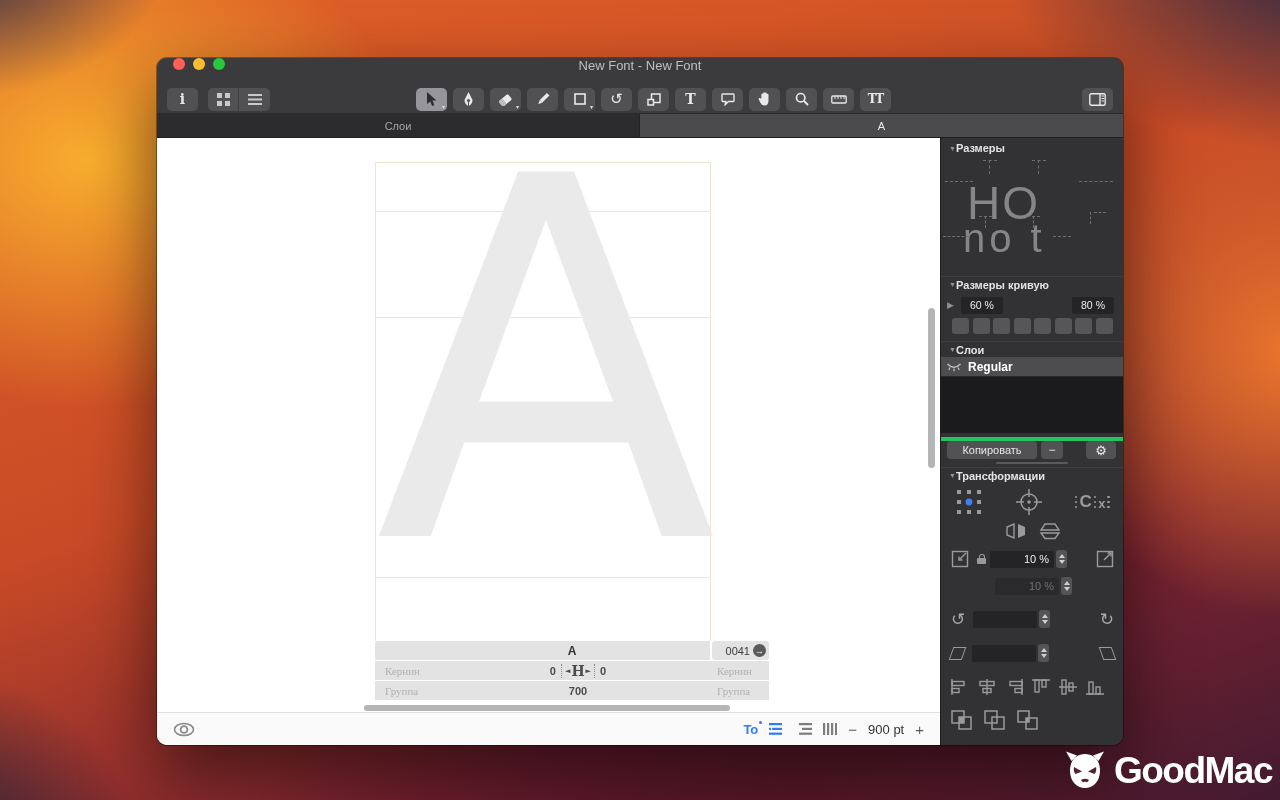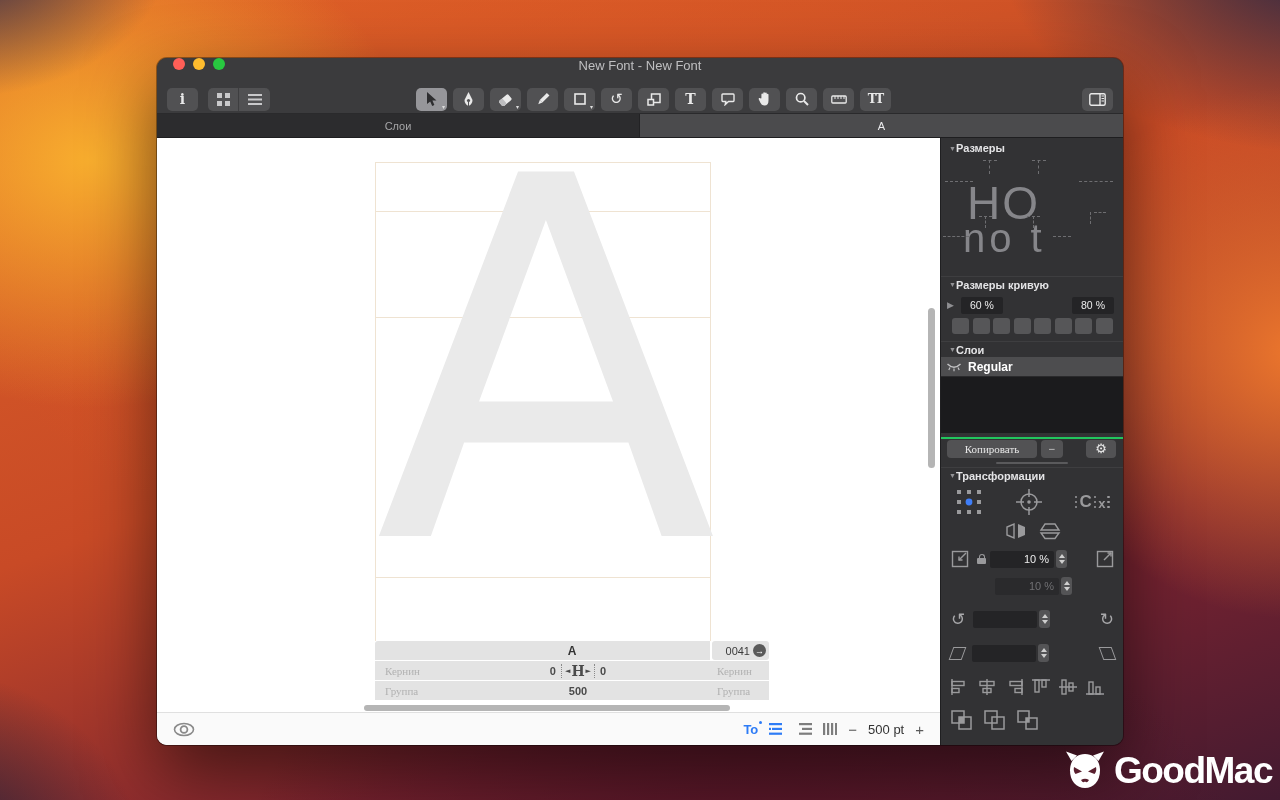--- a/index.html
+++ b/index.html
@@ -104,21 +104,21 @@
   .inp{ background:#242426; border-radius:2px; height:17px; color:#ececec; display:flex; align-items:center; justify-content:center; }
   .fit-inp{ width:42px; font-size:10.5px; }
   .fit-inp.min{ margin-left:7px; } .fit-inp.max{ margin-left:auto; margin-right:10px; }
   .fit-squares{ position:absolute; left:11px; top:180px; display:flex; gap:3.5px; }
   .fsq{ width:17px; height:16px; background:#565658; border-radius:3px; }
 
   .layer-row{ position:absolute; left:0; top:219px; width:183px; height:19px; background:#4d4d4f; display:flex; align-items:center; gap:6px; padding-left:5px; }
   .layer-name{ font-weight:bold; font-size:12px; color:#fff; }
   .layer-empty{ position:absolute; left:0; top:238px; width:183px; height:57px; background:#1b1b1d; border-top:1px solid #2a2a2c; }
 
-  .copy-row{ position:absolute; left:0; top:299px; width:183px; height:21px; display:flex; align-items:flex-end; border-top:2px solid #22c55e; padding-top:1px;font-family:Liberation Serif, serif; }
+  .copy-row{ position:absolute; left:0; top:299px; width:183px; height:21px; display:flex; align-items:center; border-top:4px solid #22c55e; padding-top:1px; }
   .s-btn{ background:#525254; border-radius:4px; height:18px; color:#e6e6e6; display:flex; align-items:center; justify-content:center; }
   .copy-btn{ width:90px; margin-left:6px; font-size:11px; }
   .minus-btn{ width:22px; margin-left:4px; font-size:12px; }
   .gear-btn{ width:30px; margin-left:auto; margin-right:8px; font-size:13px; }
   .handle-line{ position:absolute; left:55px; top:324px; width:72px; border-top:2px solid #5a5a5c; border-radius:1px; }
 
   .t-row{ position:absolute; left:0; width:183px; display:flex; align-items:center; }
   .row-icons1{ top:348px; height:32px; justify-content:space-between; padding:0 14px; }
   .cx-ico{ display:flex; align-items:center; gap:2px; color:#9a9a9c; }
   .dotcol{ display:flex; flex-direction:column; gap:2.5px; }
@@ -322,21 +322,21 @@
                 <span class="hg">H</span>
                 <span class="arr">►</span>
               </span>
               <span>0</span>
             </span>
             <span class="ib-label ib-right">Кернин</span>
           </div>
           <div class="ib-row ib-row2">
             <span class="ib-label ib-left">Группа</span>
             <span class="ib-center">
-              <span>500</span>
+              <span>700</span>
             </span>
             <span class="ib-label ib-right">Группа</span>
           </div>
         </div>
 
         <div class="hscroll"></div>
         <div class="vscroll"></div>
 
         <div class="statusbar">
           <svg width="22" height="15" viewBox="0 0 22 15">
@@ -362,21 +362,21 @@
               </svg>
             <svg width="14" height="12" viewBox="0 0 14 12">
                 <g fill="#7d7d7d">
                   <rect x="0" y="0" width="2.2" height="12"></rect>
                   <rect x="4" y="0" width="2.2" height="12"></rect>
                   <rect x="8" y="0" width="2.2" height="12"></rect>
                   <rect x="12" y="0" width="2" height="12"></rect>
                 </g>
               </svg>
             <span class="zoom-btn">−</span>
-            <span class="zoom-txt">500 pt</span>
+            <span class="zoom-txt">900 pt</span>
             <span class="zoom-btn">+</span>
           </div>
         </div>
       </div>
 
       <div class="sidebar">
 
         <div class="sb-header" style="top:2px; border-top:none;">
           <span class="tri">▼</span>
           <span>Размеры</span>

